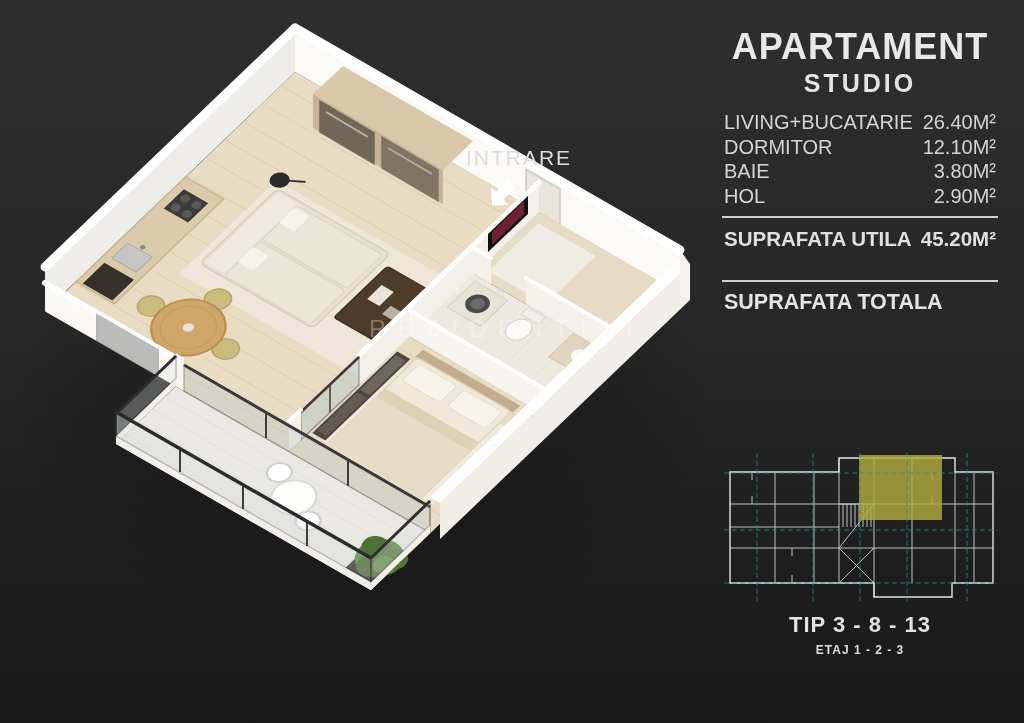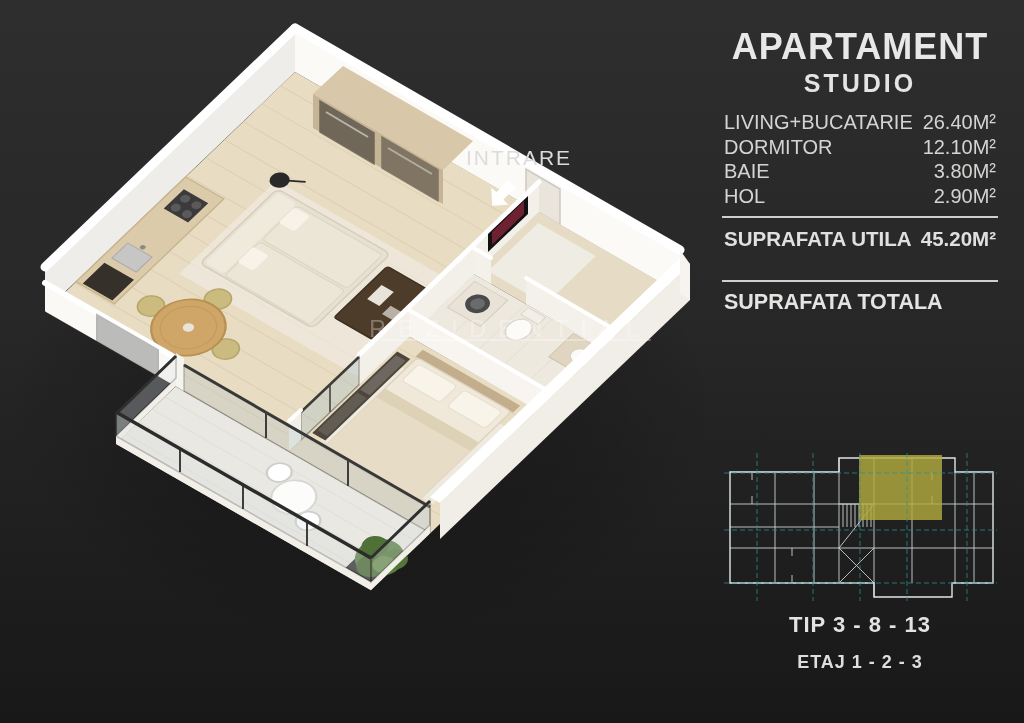--- a/index.html
+++ b/index.html
@@ -32,34 +32,34 @@
 
   
   .blueprint{position:absolute;left:722px;top:452px;width:277px;height:150px;}
   .bp-line{stroke:var(--blueprint-line);fill:none;}
   .bp-grid{stroke:var(--blueprint-grid);fill:none;stroke-dasharray:5 3;opacity:.85;}
   .bp-highlight{fill:var(--highlight);opacity:.82;}
 
   
   .typeblock{position:absolute;left:722px;top:612px;width:276px;text-align:center;color:#e3e3e3;}
   .tip{font-size:22px;font-weight:800;letter-spacing:1px;}
-  .etaj{font-size:18px;font-weight:800;letter-spacing:1px;margin-top:14px;color:#dedede;}
+  .etaj{font-size:12px;font-weight:800;letter-spacing:1px;margin-top:5px;color:#dedede;}
 
   
   .intrare{position:absolute;left:452px;top:146px;width:134px;text-align:center;
            font-size:21px;letter-spacing:2px;font-weight:500;color:#dcdcdc;z-index:4;}
   .intrare-arrow{position:absolute;left:488px;top:176px;width:34px;height:34px;z-index:4;}
 
   
   .watermark{position:absolute;left:330px;top:314px;width:360px;text-align:center;z-index:3;pointer-events:none;}
   .wm-brand{font-weight:800;letter-spacing:7px;color:var(--watermark-gold);opacity:.48;
             font-size:56px;line-height:60px;}
   .wm-brand .initial{font-size:72px;}
   .wm-sub{margin-top:2px;font-size:23px;font-weight:300;letter-spacing:12px;
-          color:#ffffff;opacity:.30;text-decoration:underline;}
+          color:#ffffff;opacity:.30;}
 
   .plan-svg{position:absolute;left:0;top:0;z-index:1;}
 </style>
 </head>
 <body>
 
 <div class="stage">
 
   <svg class="plan-svg" width="710" height="723" viewBox="0 0 710 723">
     <defs>

